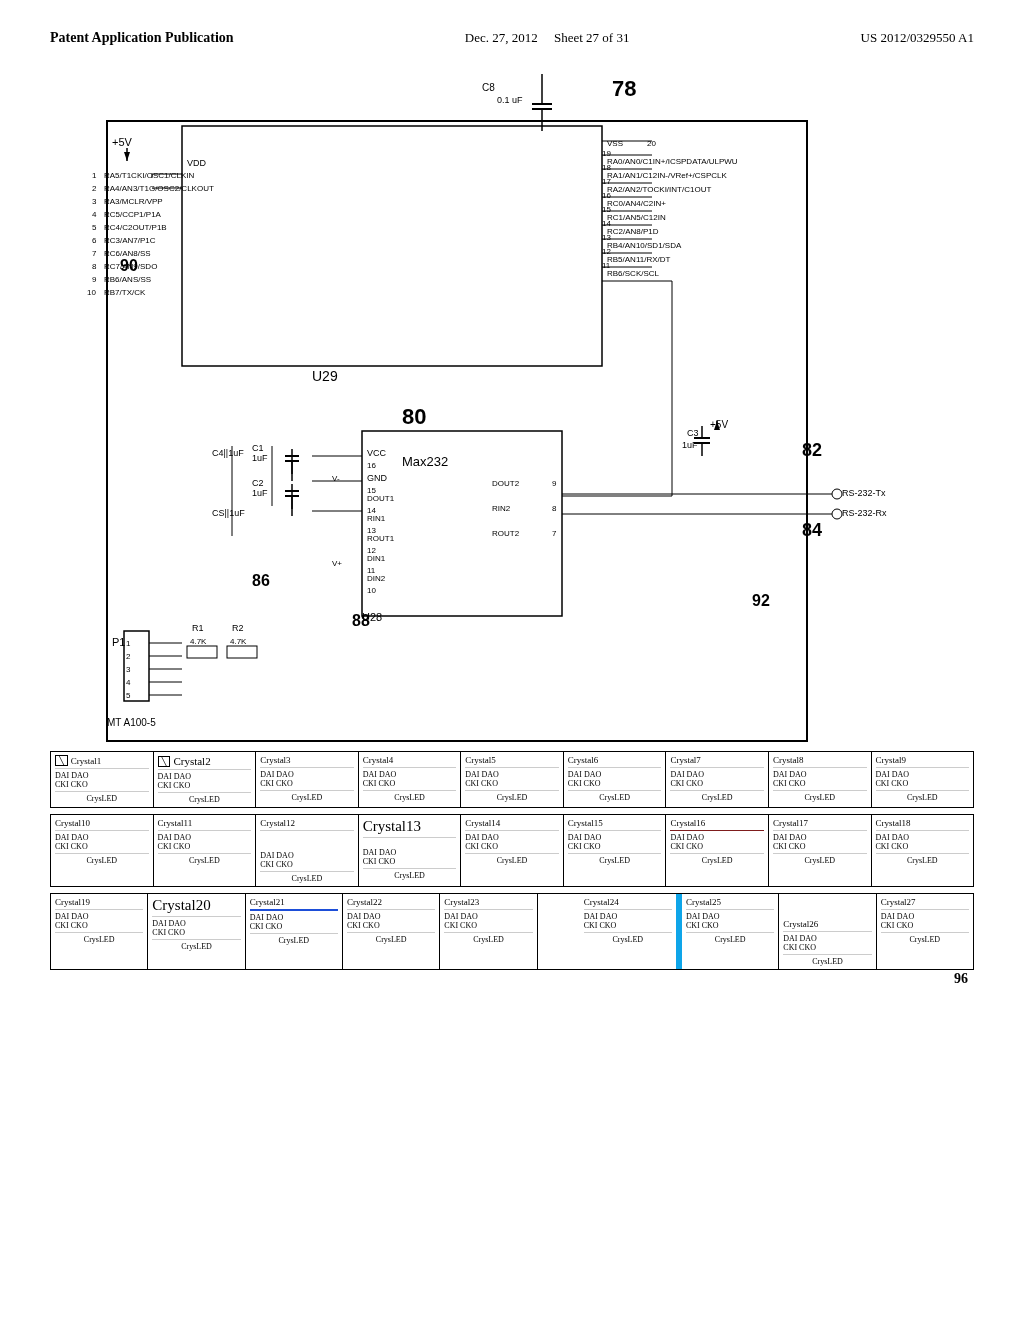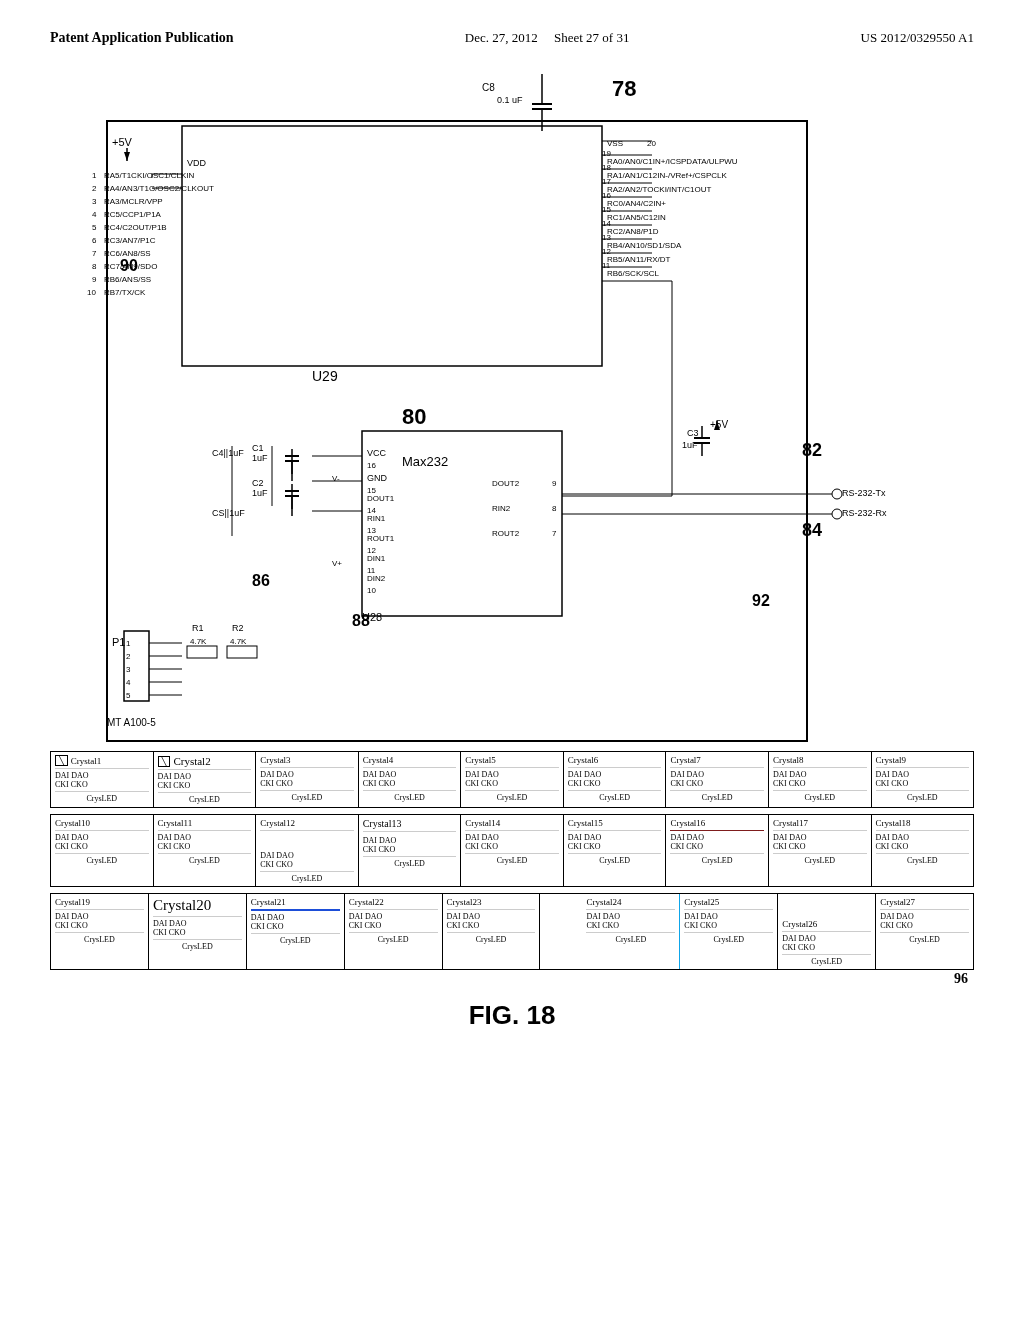--- a/index.html
+++ b/index.html
@@ -394,21 +394,21 @@
           <div style="font-size:8px;">CKI CKO</div>
           <div style="font-size:8px; margin-top:2px; text-align:center; border-top:1px solid #ccc; padding-top:2px;">CrysLED</div>
         </div>
         <div style="border-right:1px solid #000; padding:3px 4px; min-width:95px; flex:1;">
           <div style="font-size:9px; border-bottom:1px solid #ccc; padding-bottom:2px; margin-bottom:20px;">Crystal12</div>
           <div style="font-size:8px;">DAI DAO</div>
           <div style="font-size:8px;">CKI CKO</div>
           <div style="font-size:8px; margin-top:2px; text-align:center; border-top:1px solid #ccc; padding-top:2px;">CrysLED</div>
         </div>
         <div style="border-right:1px solid #000; padding:3px 4px; min-width:95px; flex:1;">
-          <div style="font-size:10px; border-bottom:1px solid #ccc; padding-bottom:2px; margin-bottom:4px;">Crystal13</div>
+          <div style="font-size:15px; border-bottom:1px solid #ccc; padding-bottom:2px; margin-bottom:10px;">Crystal13</div>
           <div style="font-size:8px;">DAI DAO</div>
           <div style="font-size:8px;">CKI CKO</div>
           <div style="font-size:8px; margin-top:2px; text-align:center; border-top:1px solid #ccc; padding-top:2px;">CrysLED</div>
         </div>
         <div style="border-right:1px solid #000; padding:3px 4px; min-width:95px; flex:1;">
           <div style="font-size:9px; border-bottom:1px solid #ccc; padding-bottom:2px; margin-bottom:2px;">Crystal14</div>
           <div style="font-size:8px;">DAI DAO</div>
           <div style="font-size:8px;">CKI CKO</div>
           <div style="font-size:8px; margin-top:2px; text-align:center; border-top:1px solid #ccc; padding-top:2px;">CrysLED</div>
         </div>
@@ -464,21 +464,21 @@
           <div style="font-size:8px;">DAI DAO</div>
           <div style="font-size:8px;">CKI CKO</div>
           <div style="font-size:8px; margin-top:2px; text-align:center; border-top:1px solid #ccc; padding-top:2px;">CrysLED</div>
         </div>
         <div style="border-right:1px solid #000; padding:3px 4px; min-width:95px; flex:1;">
           <div style="font-size:9px; border-bottom:1px solid #ccc; padding-bottom:2px; margin-bottom:2px;">Crystal23</div>
           <div style="font-size:8px;">DAI DAO</div>
           <div style="font-size:8px;">CKI CKO</div>
           <div style="font-size:8px; margin-top:2px; text-align:center; border-top:1px solid #ccc; padding-top:2px;">CrysLED</div>
         </div>
-        <div style="border-right:1px solid #0ea5e9; padding:3px 4px; min-width:95px; flex:1;margin-left:42px;">
+        <div style="border-right:6px solid #0ea5e9; padding:3px 4px; min-width:95px; flex:1;margin-left:42px;">
           <div style="font-size:9px; border-bottom:1px solid #ccc; padding-bottom:2px; margin-bottom:2px;">Crystal24</div>
           <div style="font-size:8px;">DAI DAO</div>
           <div style="font-size:8px;">CKI CKO</div>
           <div style="font-size:8px; margin-top:2px; text-align:center; border-top:1px solid #ccc; padding-top:2px;">CrysLED</div>
         </div>
         <div style="border-right:1px solid #000; padding:3px 4px; min-width:95px; flex:1;">
           <div style="font-size:9px; border-bottom:1px solid #ccc; padding-bottom:2px; margin-bottom:2px;">Crystal25</div>
           <div style="font-size:8px;">DAI DAO</div>
           <div style="font-size:8px;">CKI CKO</div>
           <div style="font-size:8px; margin-top:2px; text-align:center; border-top:1px solid #ccc; padding-top:2px;">CrysLED</div>
@@ -495,15 +495,14 @@
           <div style="font-size:8px;">CKI CKO</div>
           <div style="font-size:8px; margin-top:2px; text-align:center; border-top:1px solid #ccc; padding-top:2px;">CrysLED</div>
 
           <span style="position:absolute; bottom:-18px; right:5px; font-size:14px; font-weight:bold;">96</span>
         </div>
       </div>
     </div>
 
   </div>
 
-  <div class="fig-label" style="margin-top: 30px; font-size: 26px; font-weight: bold; font-family: Arial, sans-serif;">FIG. 18</div>
 
 </div>
 
 </body></html>

